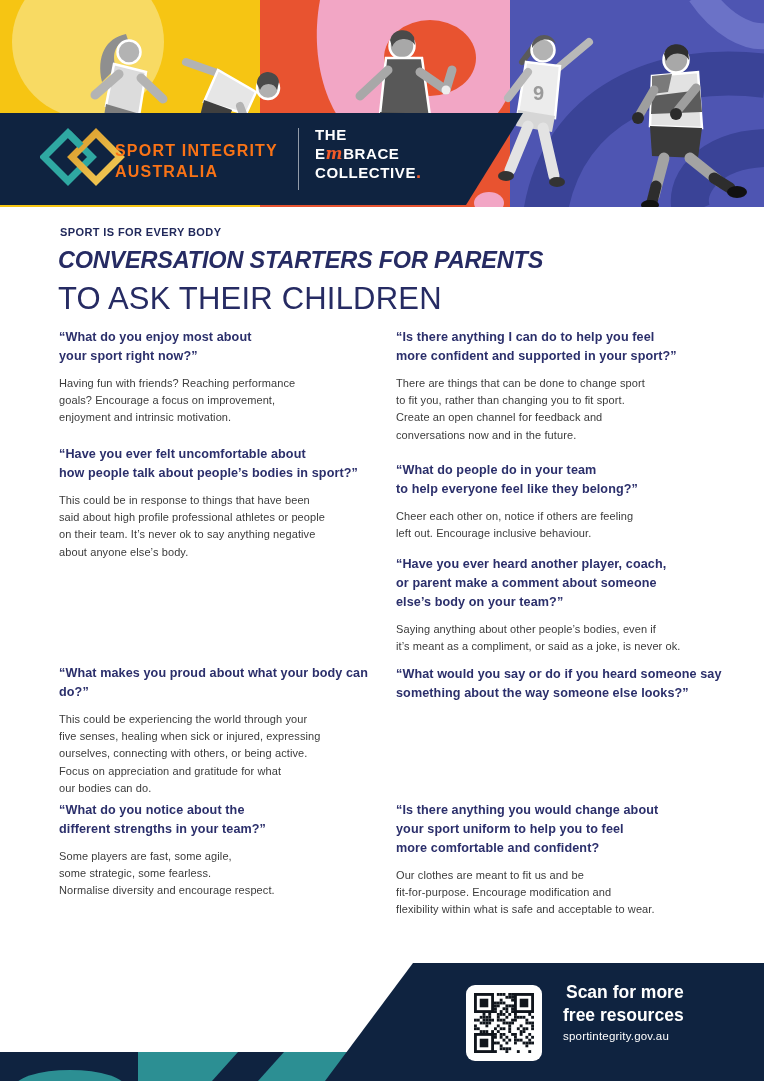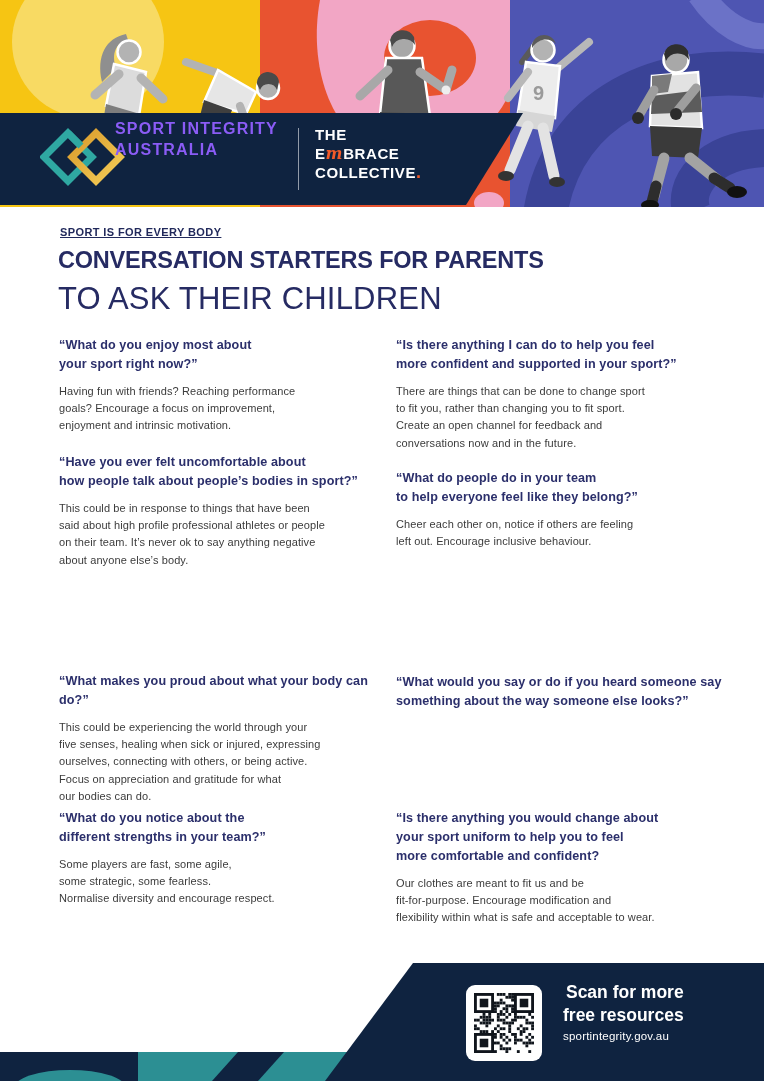--- a/index.html
+++ b/index.html
@@ -12,51 +12,51 @@
   
   .banner{position:absolute;left:0;top:0;width:764px;height:207px;}
   
   .header-band{
     position:absolute;left:0;top:113px;width:523px;height:92px;
     background:#0F2340;
     clip-path:polygon(0 0,100% 0,466px 100%,0 100%);
   }
   .sia-logo{position:absolute;left:40px;top:14px;width:86px;height:64px;}
   .sia-wordmark{
-    position:absolute;left:115px;top:5px;color:#8b5cf6;
+    position:absolute;left:115px;top:27px;color:#f97316;
     font-size:16px;font-weight:bold;letter-spacing:1.2px;line-height:21px;
   }
   .logo-divider{
     position:absolute;left:298px;top:15px;width:1px;height:62px;
     background:rgba(255,255,255,.55);
   }
   .embrace-logo{
     position:absolute;left:315px;top:13px;color:#ffffff;
     font-size:15px;font-weight:bold;letter-spacing:.6px;line-height:18.5px;
   }
   .embrace-m{color:#F15A29;font-style:italic;font-family:"DejaVu Serif",serif;font-size:16px;}
   .embrace-dot{color:#F15A29;font-size:18px;}
   
   .eyebrow{
     position:absolute;left:60px;top:226px;
-    font-size:11px;font-weight:bold;letter-spacing:.4px;color:#21295B;text-decoration:underline;
+    font-size:11px;font-weight:bold;letter-spacing:.4px;color:#21295B;
   }
   .title-1{
     position:absolute;left:58px;top:247px;
-    font-size:23.5px;font-weight:bold;letter-spacing:-.2px;color:#262B63;
+    font-size:23.5px;font-weight:bold;letter-spacing:-.2px;color:#262B63;font-style:italic;
   }
   .title-2{
     position:absolute;left:58px;top:281px;
     font-size:31px;font-weight:normal;letter-spacing:.2px;color:#262B63;
   }
   
   .col{position:absolute;top:0;width:340px;height:1081px;}
   .col-left{left:59px;}
   .col-right{left:396px;}
-  .qa{position:absolute;left:0;width:340px;margin-top:8px;}
+  .qa{position:absolute;left:0;width:340px;}
   .q{
     white-space:pre-line;font-size:12.6px;font-weight:bold;
     color:#2B2F6B;line-height:1.5;letter-spacing:.1px;
   }
   .a{
     white-space:pre-line;font-size:11px;color:#3B3B3B;
     line-height:1.57;margin-top:9px;letter-spacing:.1px;
   }
   
   .bottom-waves{position:absolute;left:0;top:1046px;width:420px;height:35px;}
@@ -235,20 +235,27 @@
       <div class="a">There are things that can be done to change sport
 to fit you, rather than changing you to fit sport.
 Create an open channel for feedback and
 conversations now and in the future.</div>
     </div>
     <div class="qa" style="top:461px">
       <div class="q">“What do people do in your team
 to help everyone feel like they belong?”</div>
       <div class="a">Cheer each other on, notice if others are feeling
 left out. Encourage inclusive behaviour.</div>
+    </div>
+    <div class="qa" style="top:555px">
+      <div class="q">“Have you ever heard another player, coach,
+or parent make a comment about someone
+else’s body on your team?”</div>
+      <div class="a">Saying anything about other people’s bodies, even if
+it’s meant as a compliment, or said as a joke, is never ok.</div>
     </div>
     <div class="qa" style="top:665px">
       <div class="q">“What would you say or do if you heard someone say
 something about the way someone else looks?”</div>
     </div>
     <div class="qa" style="top:801px">
       <div class="q">“Is there anything you would change about
 your sport uniform to help you to feel
 more comfortable and confident?</div>
       <div class="a">Our clothes are meant to fit us and be

